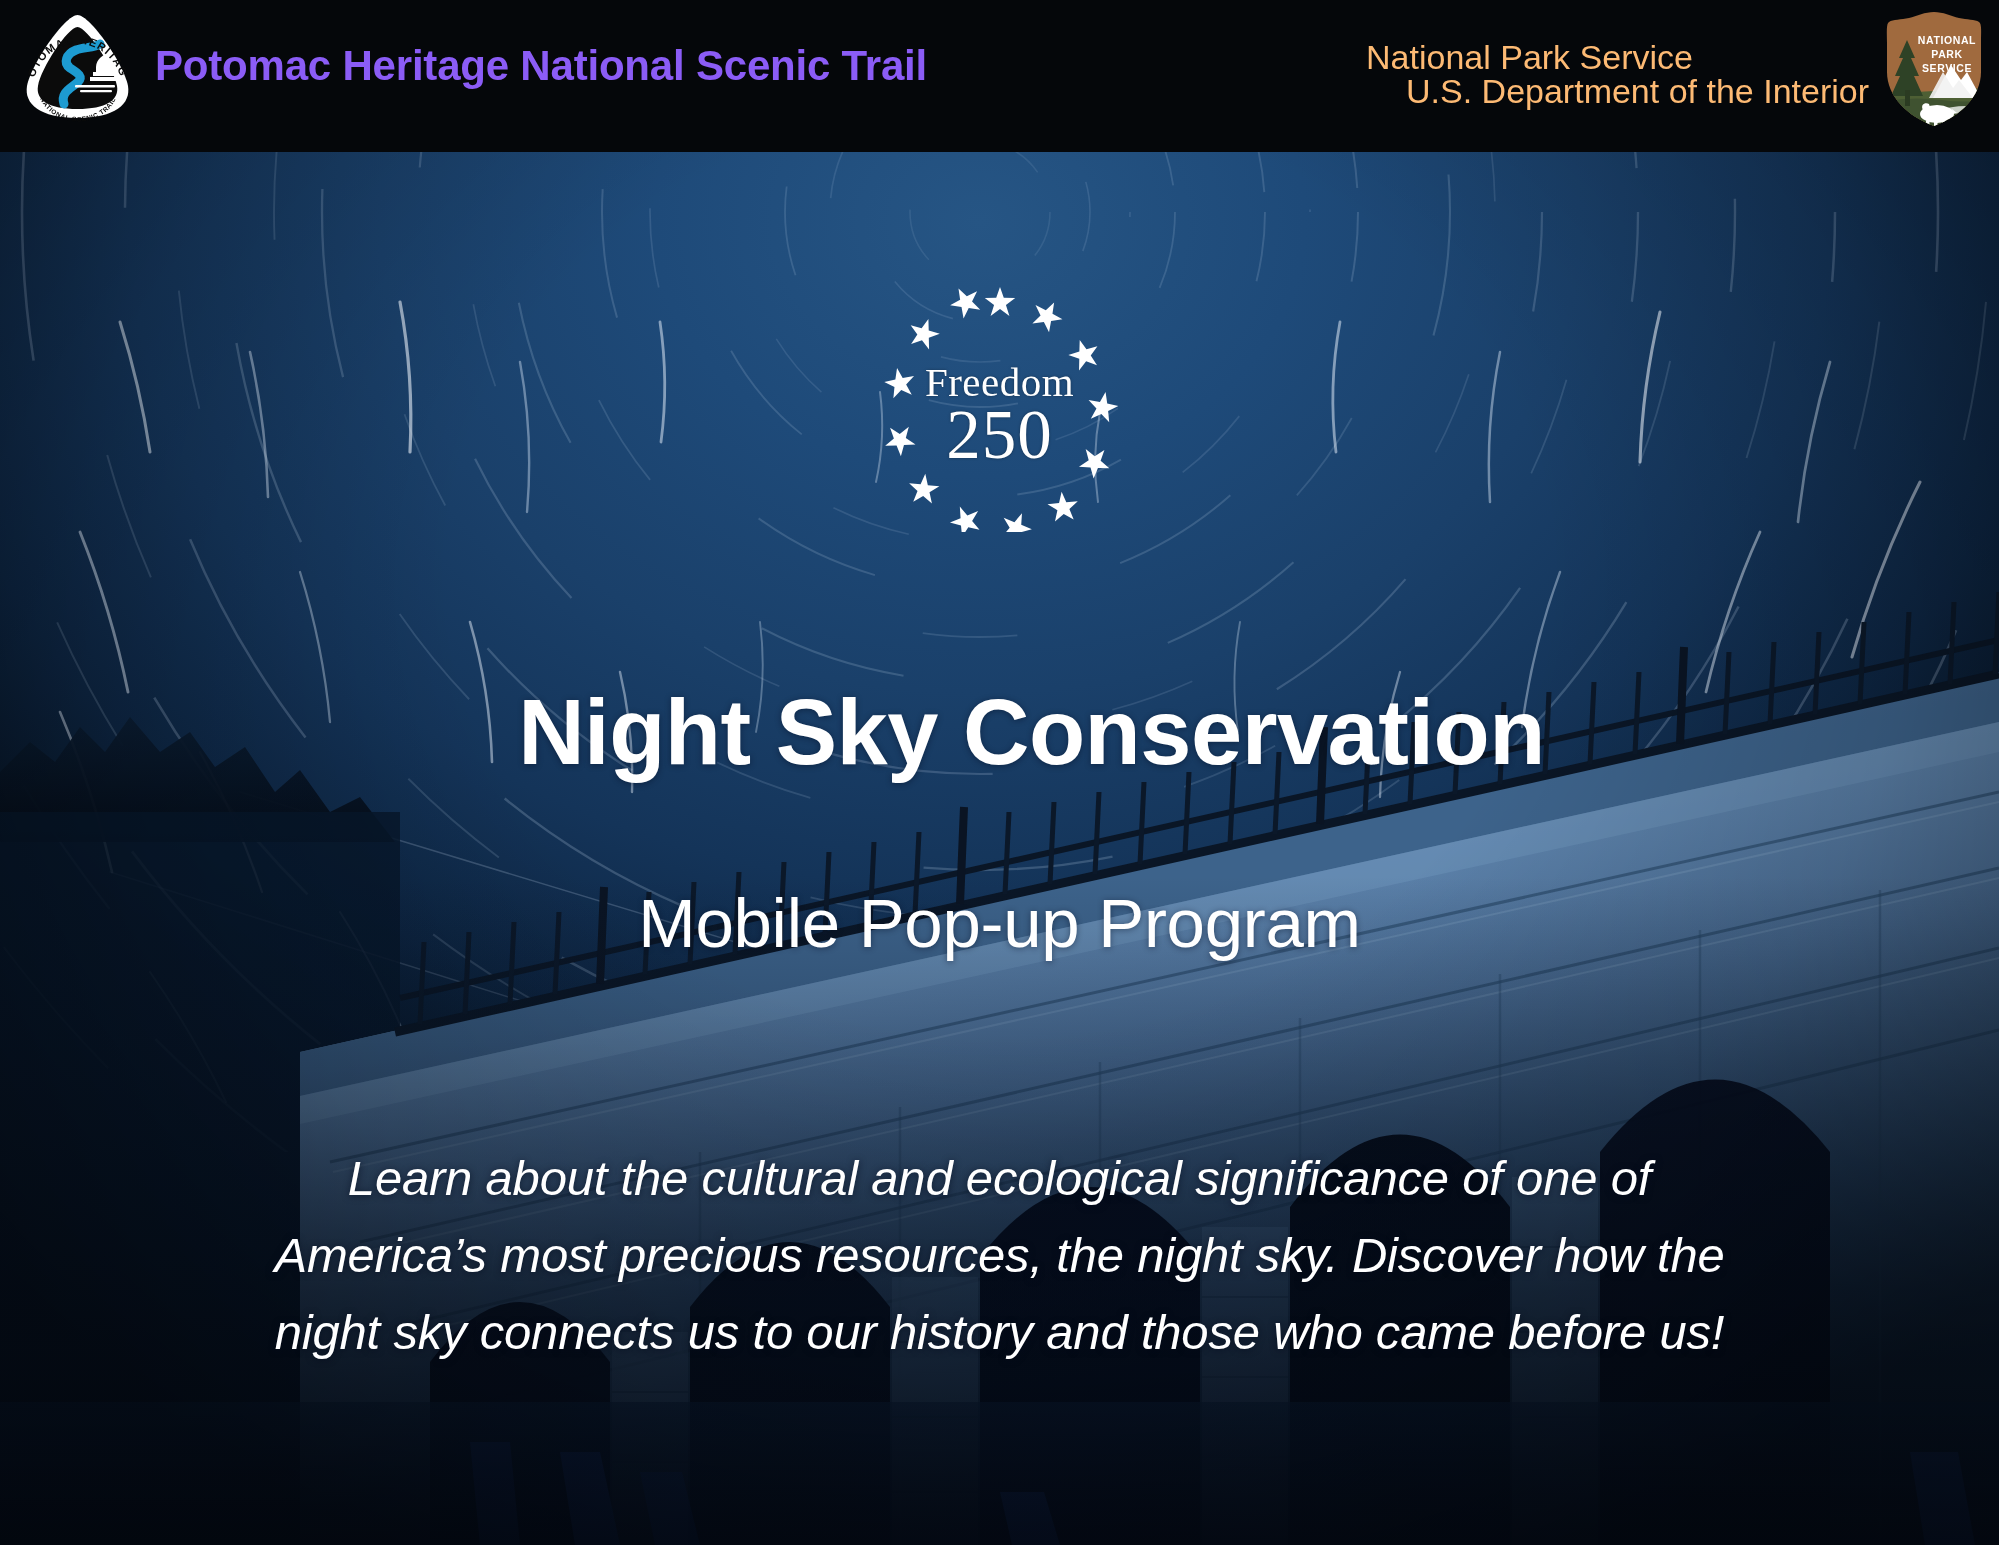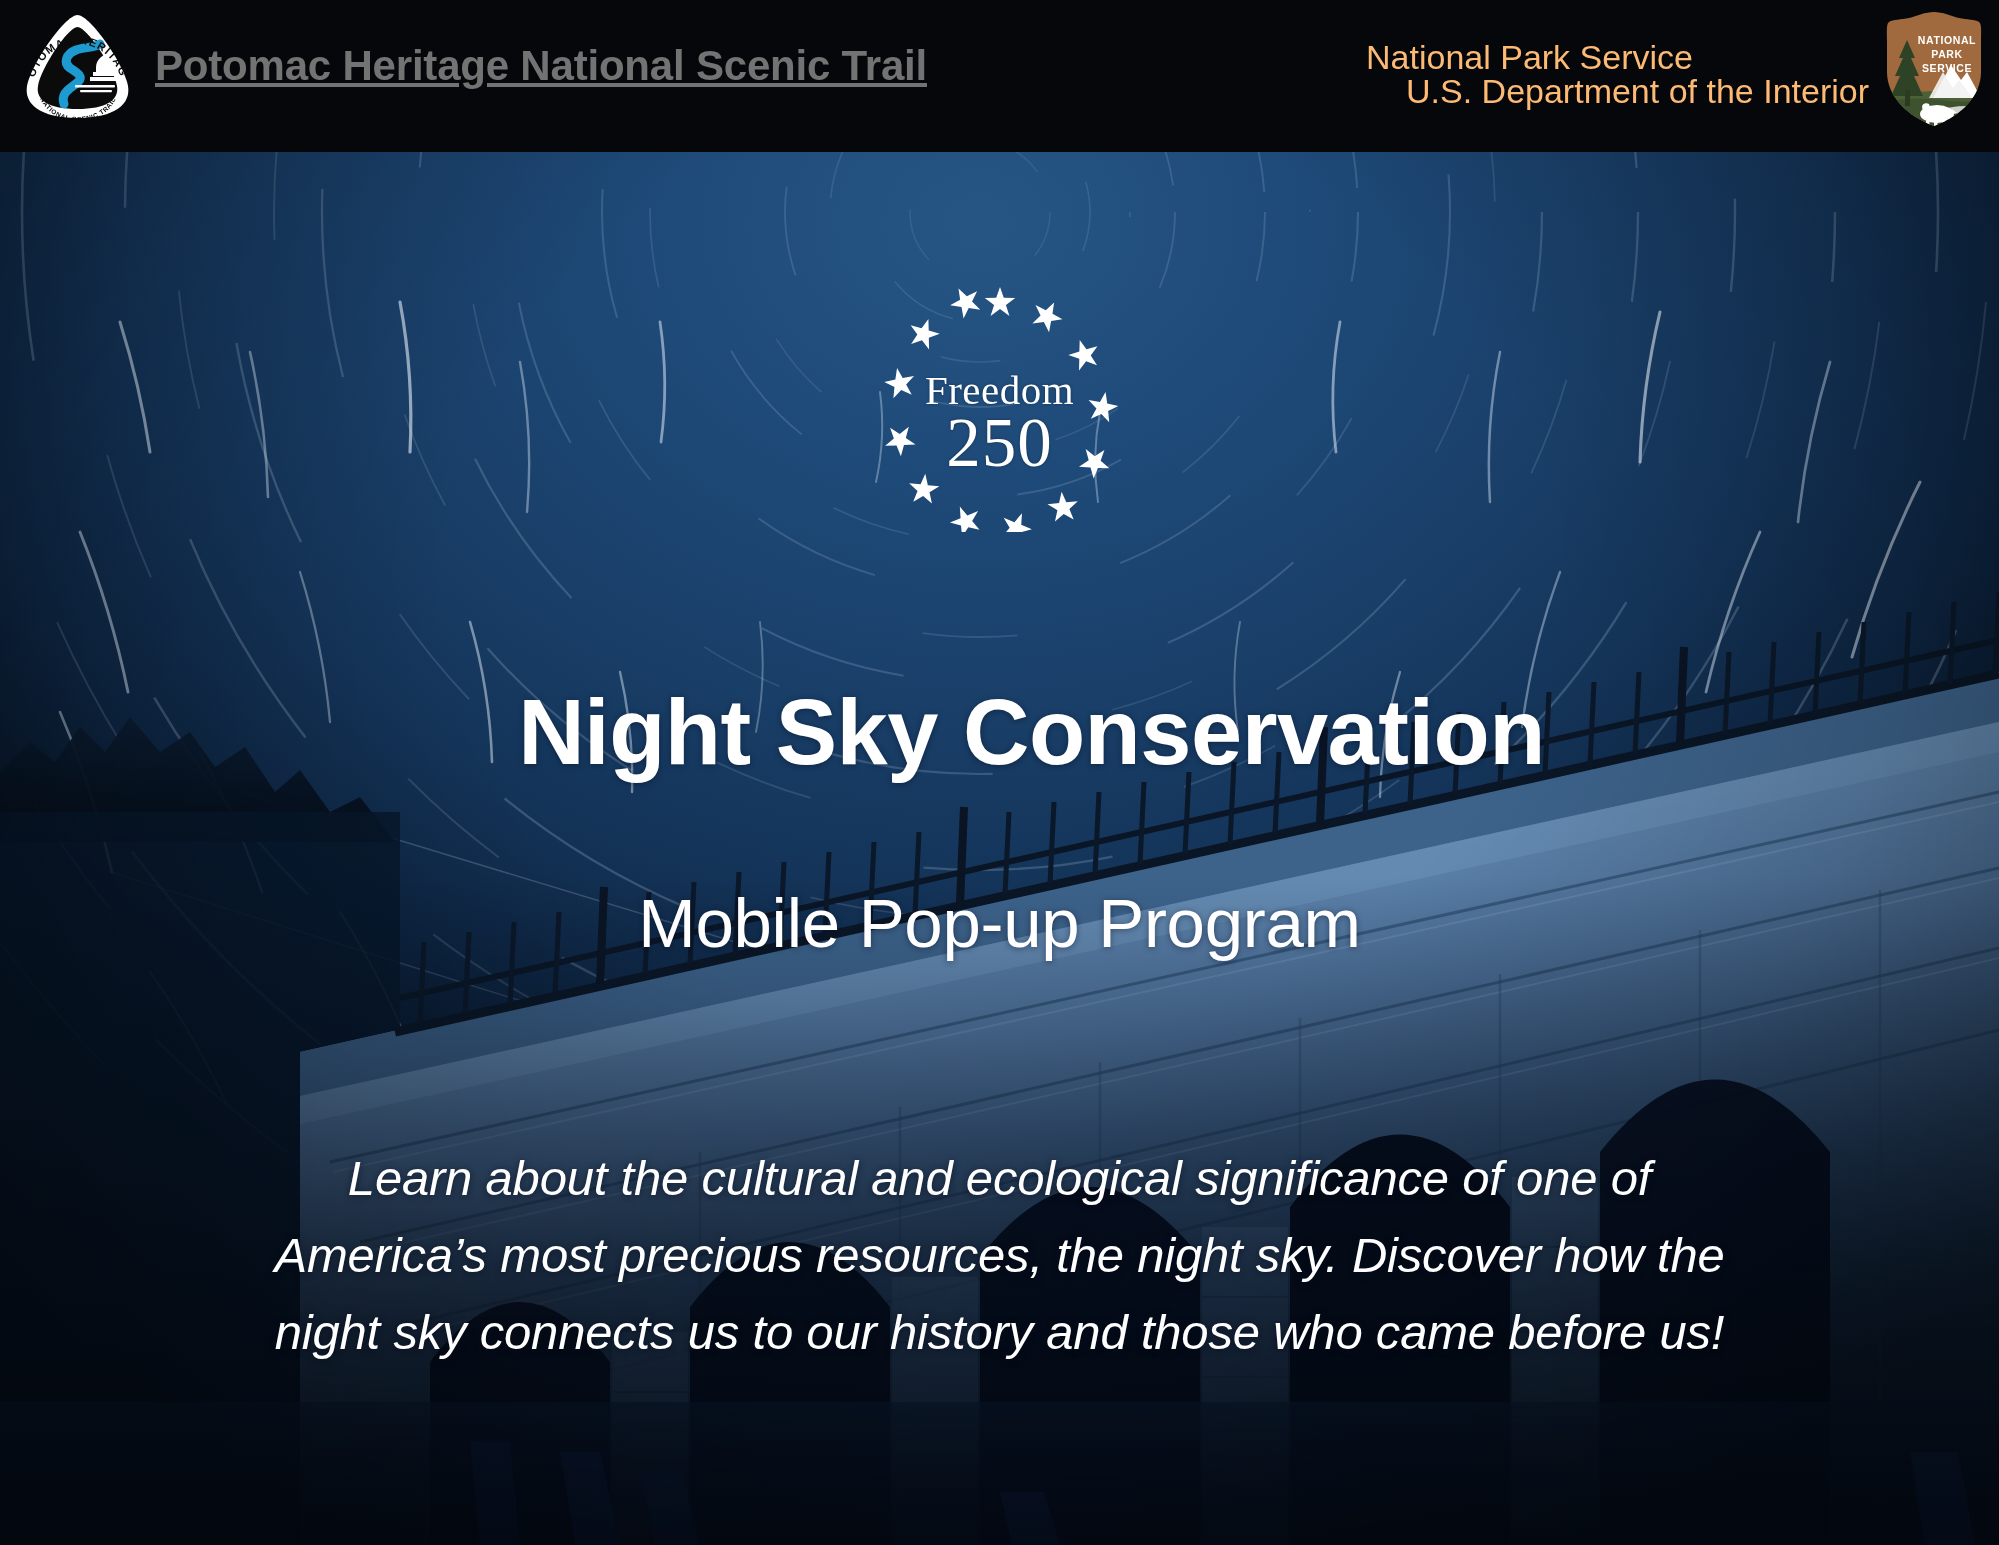--- a/index.html
+++ b/index.html
@@ -25,26 +25,25 @@
     z-index:40;
   }
 
   .pht-logo {
     position:absolute; left:20px; top:12px;
     width:115px; height:112px;
   }
 
   .header-title {
     position:absolute; left:155px; top:42px;
-    color:#737373;
+    color:#8b5cf6;
     font-size:42px;
     font-weight:bold;
     letter-spacing:-0.2px;
     white-space:nowrap;
-    text-decoration:underline;
   }
 
   .nps-text {
     position:absolute; right:130px; top:40px;
     color:#fdba74;
     font-size:34px;
     line-height:34px;
     text-align:left;
     white-space:nowrap;
   }
@@ -89,21 +88,21 @@
   }
 
   
   .freedom250 {
     position:absolute; left:50%; top:282px;
     transform:translateX(-50%);
     width:250px; height:250px;
     z-index:20;
   }
   .f250-text {
-    position:absolute; left:0; top:16px; width:100%; height:100%;
+    position:absolute; left:0; top:8px; width:100%; height:100%;
     display:flex; flex-direction:column;
     align-items:center; justify-content:center;
     color:#ffffff;
     font-family:"Liberation Serif", serif;
     pointer-events:none;
   }
   .f250-word {
     font-size:41px; line-height:40px;
     letter-spacing:0.5px;
     text-shadow:0 0 3px rgba(0,0,0,0.35);

